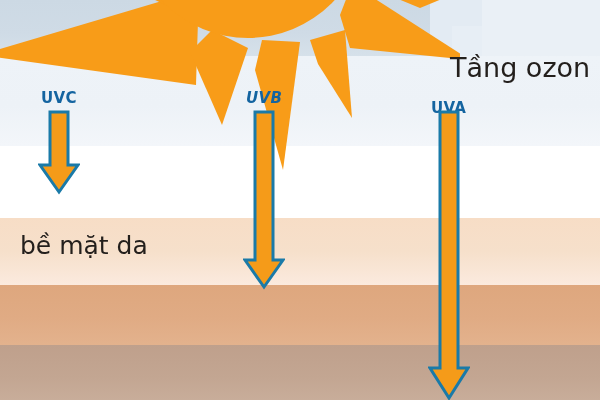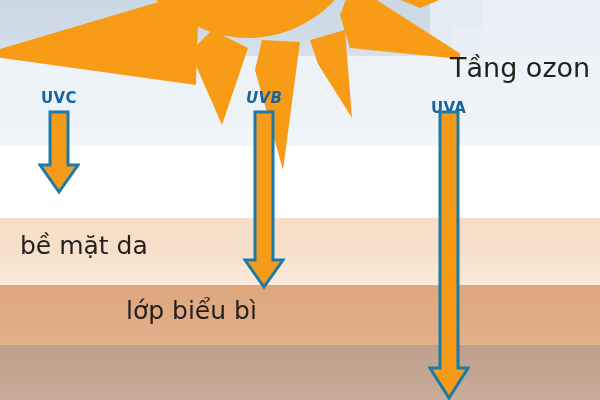--- a/index.html
+++ b/index.html
@@ -124,15 +124,14 @@
 
   <div class="ray-label" id="label-uva" style="left:431px; top:99px;">UVA</div>
   <div class="ray" id="ray-uva" style="left:428px; top:110px;">
     <svg width="42" height="292" viewBox="0 0 42 292" xmlns="http://www.w3.org/2000/svg">
       <polygon points="12,2 30,2 30,258 40,258 21,288 2,258 12,258" fill="#f59b19" stroke="#1a7aa8" stroke-width="3" stroke-linejoin="miter"></polygon>
     </svg>
   </div>
 
   <div class="caption" id="label-surface">bề mặt da</div>
   <div class="caption" id="label-ozone">Tầng ozon</div>
-  <div class="caption" id="label-epidermis">lớp biểu bì</div>
 
 </div>
 
 </body></html>

